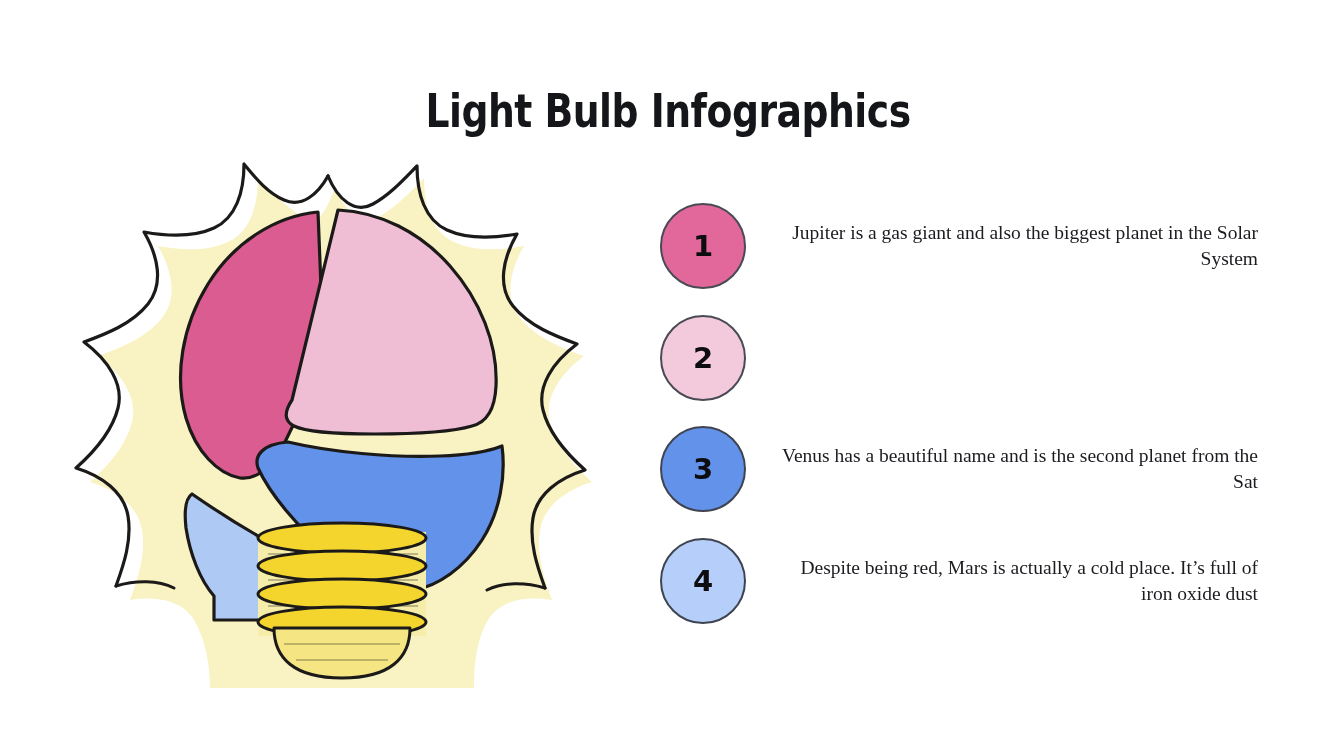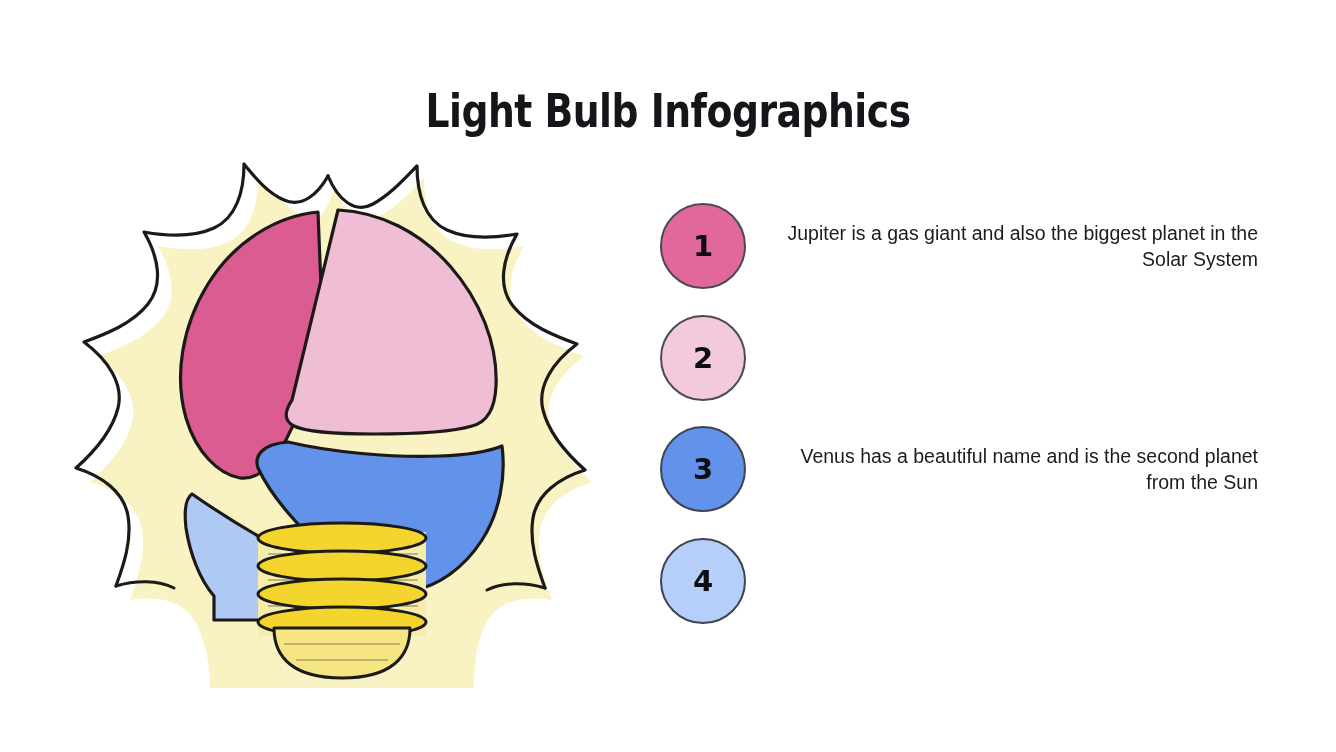--- a/index.html
+++ b/index.html
@@ -89,21 +89,21 @@
     font-weight: bold;
     font-size: 29px;
     color: #0d0d10;
     line-height: 1;
   }
 
   .item-text {
     flex: 1 1 auto;
     margin-left: 34px;
     text-align: right;
-    font-family: Liberation Sans, sans-serif;
+    font-family: Liberation Serif, serif;
     font-size: 19.5px;
     line-height: 1.35;
     color: #1b1c20;
     padding-right: 22px;
   }
 </style>
 </head>
 <body style="background: rgb(255, 255, 255);">
 
 <div id="slide" style="background: rgb(255, 255, 255); padding-left: 17px;">
@@ -231,23 +231,24 @@
     <div class="item-row row-1">
       <div class="num-circle" style="background: rgb(243, 201, 220); border-color: rgb(74, 74, 85);">
         <span class="num-label">2</span>
       </div>
     </div>
 
     <div class="item-row row-2">
       <div class="num-circle" style="background: rgb(99, 146, 234); border-color: rgb(63, 68, 80);">
         <span class="num-label">3</span>
       </div>
-      <div class="item-text">Venus has a beautiful name and is the second planet from the Sun</div>
+      <div class="item-text">Venus has a beautiful name and is the second planet from the Sat</div>
     </div>
 
     <div class="item-row row-3">
       <div class="num-circle" style="background: rgb(181, 207, 250); border-color: rgb(63, 68, 80);">
         <span class="num-label">4</span>
       </div>
+      <div class="item-text">Despite being red, Mars is actually a cold place. It’s full of iron oxide dust</div>
     </div>
 
   </div>
 </div>
 
 </body></html>

